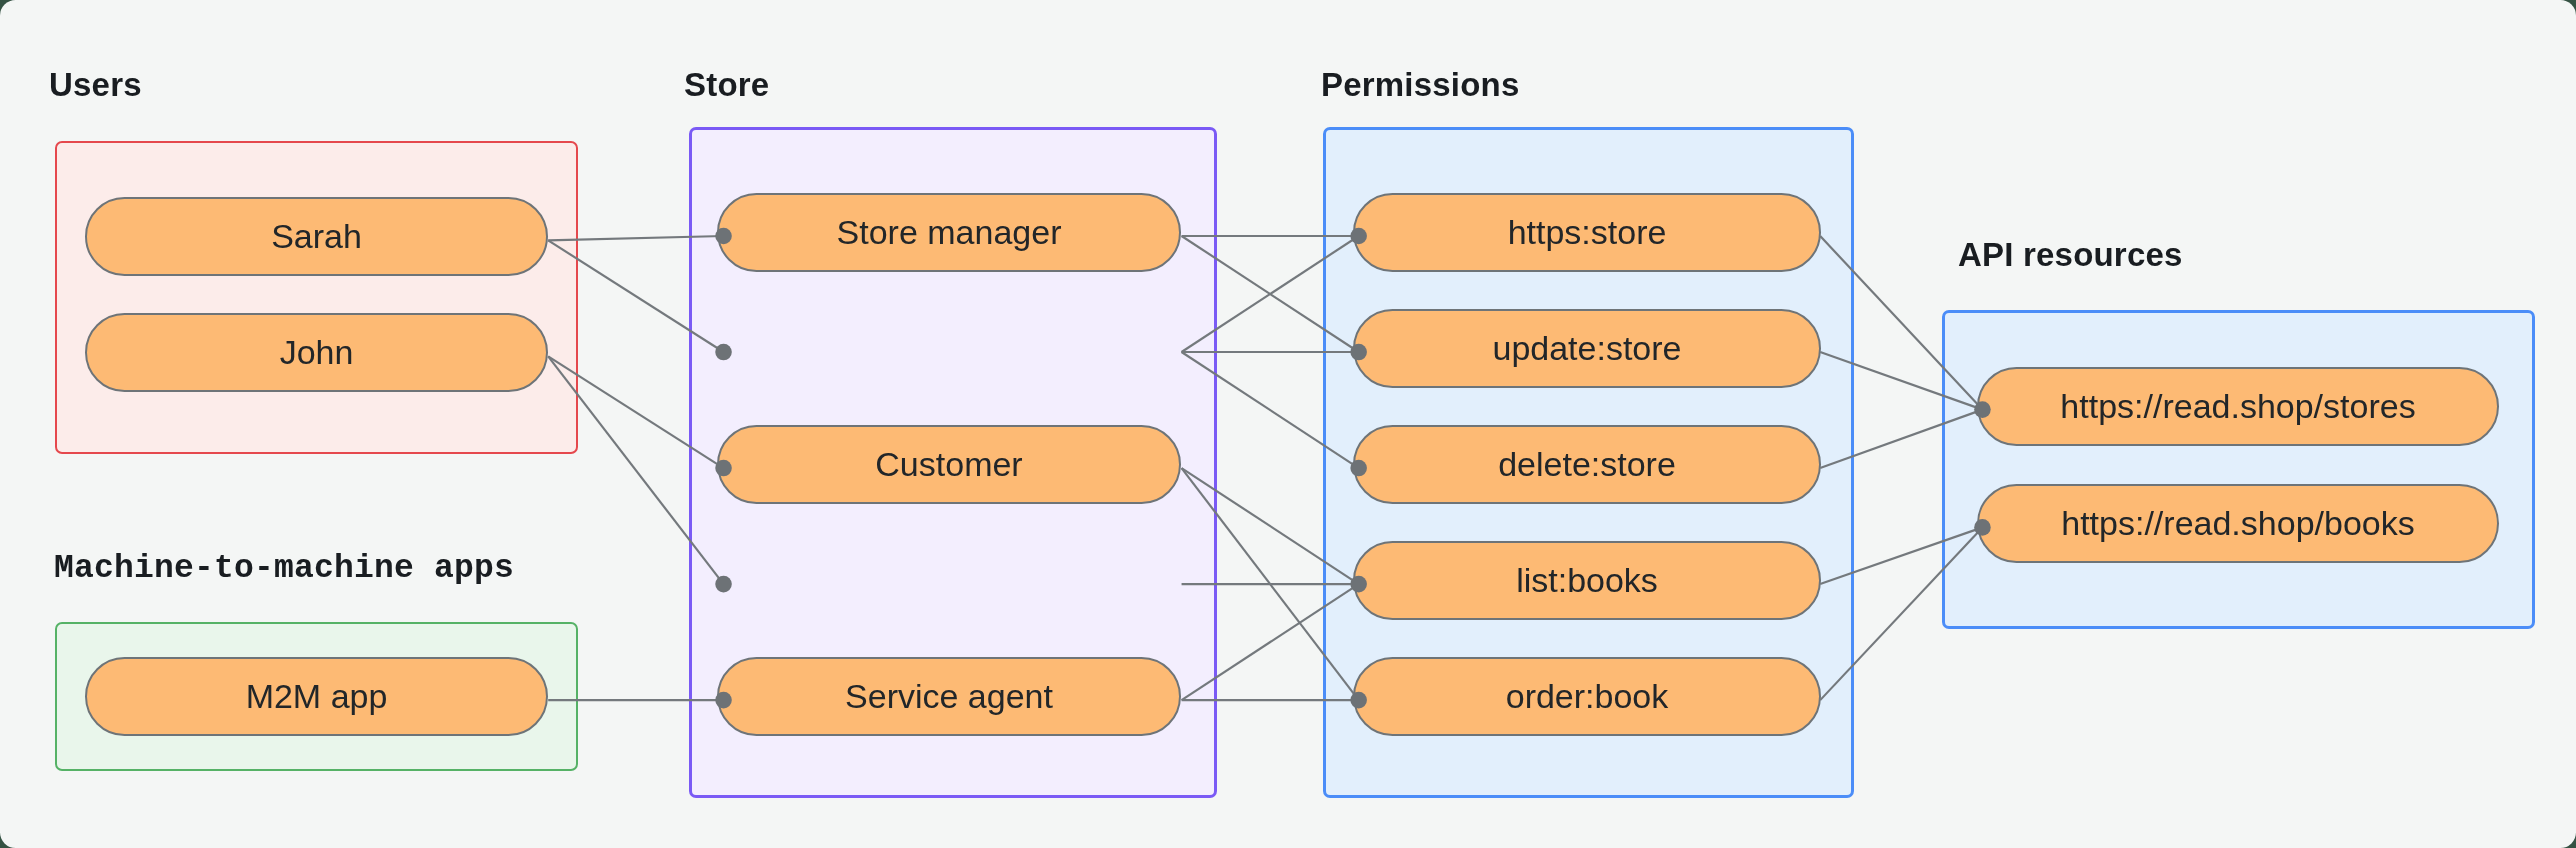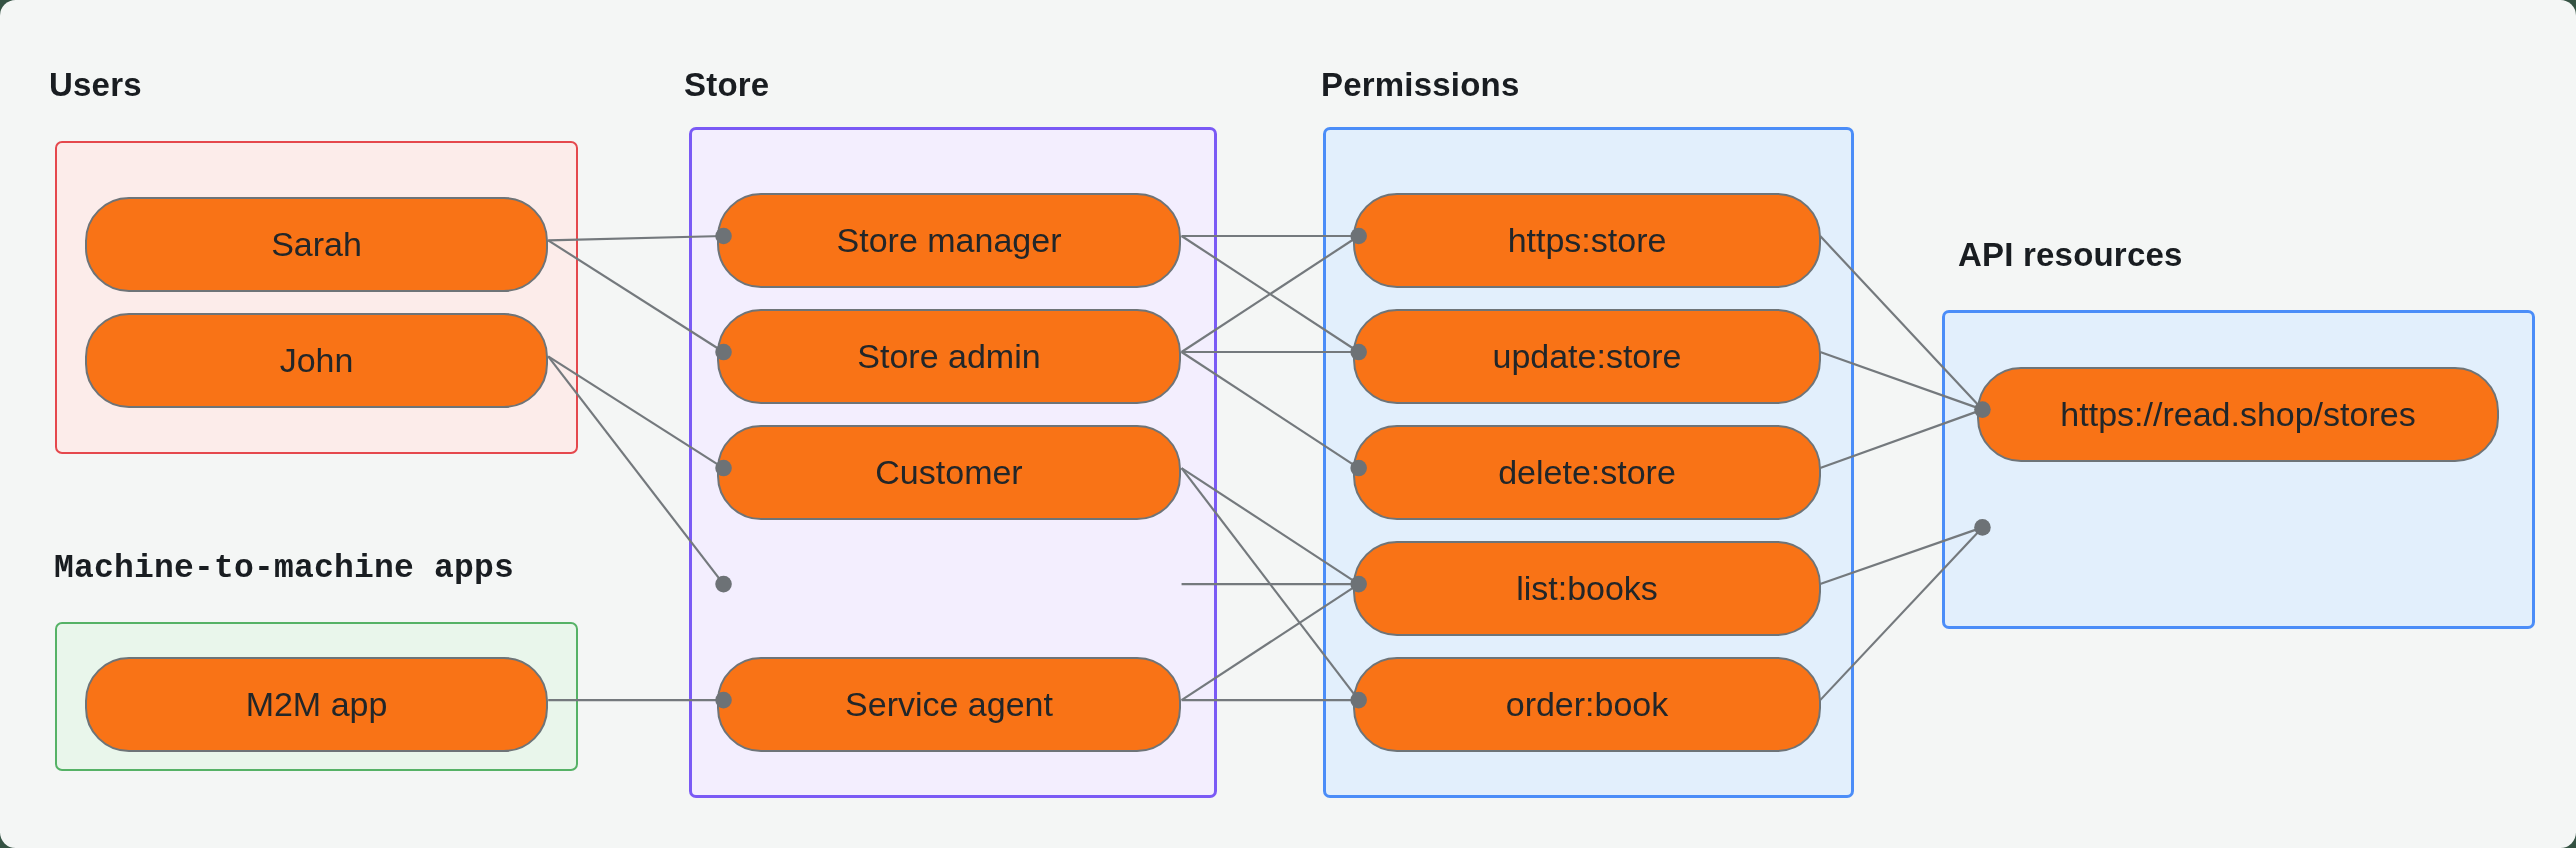--- a/index.html
+++ b/index.html
@@ -25,23 +25,23 @@
     border-radius: 7px;
     box-sizing: border-box;
   }
   .group-users  { left: 55px;  top: 141px; width: 523px; height: 313px; background: #fcecea; border: 2.6px solid #e5484d; }
   .group-m2m    { left: 55px;  top: 622px; width: 523px; height: 149px; background: #e9f6eb; border: 2.6px solid #55b266; }
   .group-roles  { left: 689px; top: 127px; width: 528px; height: 671px; background: #f3eefe; border: 3.5px solid #7a5af5; }
   .group-perms  { left: 1323px; top: 127px; width: 531px; height: 671px; background: #e2effc; border: 3.5px solid #4b8df8; }
   .group-api    { left: 1942px; top: 310px; width: 593px; height: 319px; background: #e2effc; border: 3.5px solid #4b8df8; }
   .pill {
     position: absolute;
-    height: 95px;
+    height: 79px;
     box-sizing: border-box;
-    background: #f97316;
+    background: #fdba74;
     border: 2.2px solid #6e7478;
     border-radius: 44px;
     display: flex;
     align-items: center;
     justify-content: center;
     font-size: 34px;
     color: #222629;
     white-space: nowrap;
   }
   .pill-users { left: 85px;  width: 463px; }
@@ -72,31 +72,31 @@
   <div class="group-box group-roles"></div>
   <div class="group-box group-perms"></div>
   <div class="group-box group-api"></div>
 
   <div class="pill pill-users" id="node-sarah" style="top:197px;">Sarah</div>
   <div class="pill pill-users" id="node-john" style="top:313px;">John</div>
 
   <div class="pill pill-users" id="node-m2m-app" style="top:657px;">M2M app</div>
 
   <div class="pill pill-roles" id="node-store-manager" style="top:193px;">Store manager</div>
-  <div class="pill pill-roles" id="node-store-admin" style="top:309px;">Store admin</div>
   <div class="pill pill-roles" id="node-customer" style="top:425px;">Customer</div>
   <div class="pill pill-roles" id="node-service-agent" style="top:657px;">Service agent</div>
 
   <div class="pill pill-perms" id="node-read-store" style="top:193px;">https:store</div>
   <div class="pill pill-perms" id="node-update-store" style="top:309px;">update:store</div>
   <div class="pill pill-perms" id="node-delete-store" style="top:425px;">delete:store</div>
   <div class="pill pill-perms" id="node-list-books" style="top:541px;">list:books</div>
   <div class="pill pill-perms" id="node-order-book" style="top:657px;">order:book</div>
 
   <div class="pill pill-api" id="node-stores-api" style="top:367px;">https://read.shop/stores</div>
+  <div class="pill pill-api" id="node-books-api" style="top:484px;">https://read.shop/books</div>
 
   <svg id="wires" xmlns="http://www.w3.org/2000/svg" viewBox="0 0 2952 972" width="2576" height="848">
       <line x1="628" y1="275.5" x2="829" y2="270.5" stroke="#74797d" stroke-width="2.5"></line>
       <line x1="628" y1="275.5" x2="829" y2="403.5" stroke="#74797d" stroke-width="2.5"></line>
       <line x1="628" y1="408.5" x2="829" y2="536.5" stroke="#74797d" stroke-width="2.5"></line>
       <line x1="628" y1="408.5" x2="829" y2="669.5" stroke="#74797d" stroke-width="2.5"></line>
       <line x1="628" y1="802.5" x2="829" y2="802.5" stroke="#74797d" stroke-width="2.5"></line>
       <line x1="1354" y1="270.5" x2="1557" y2="270.5" stroke="#74797d" stroke-width="2.5"></line>
       <line x1="1354" y1="270.5" x2="1557" y2="403.5" stroke="#74797d" stroke-width="2.5"></line>
       <line x1="1354" y1="403.5" x2="1557" y2="270.5" stroke="#74797d" stroke-width="2.5"></line>

